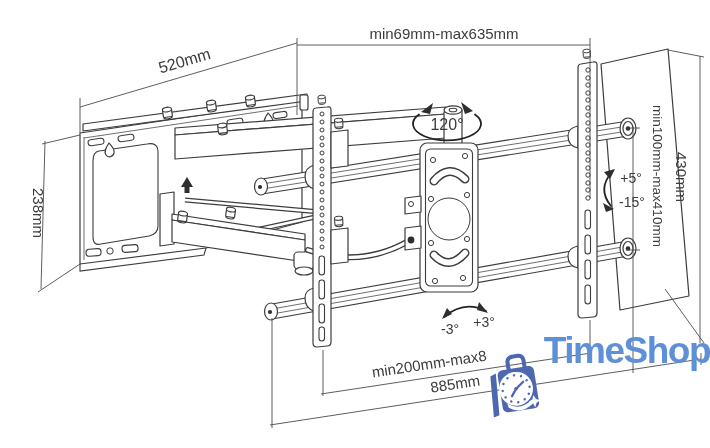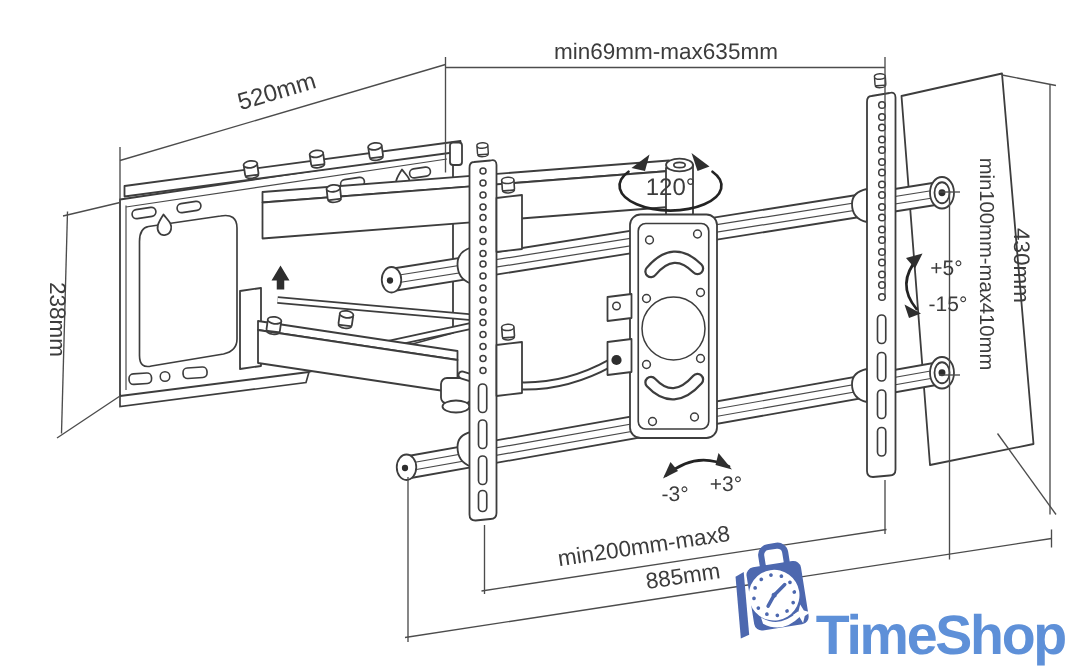--- a/index.html
+++ b/index.html
@@ -8,21 +8,21 @@
   .stage{position:absolute;left:0;top:0;width:710px;height:448px;}
   svg text{font-family:"Liberation Sans", sans-serif;fill:#3c3c3c;}
   .part{fill:#ffffff;stroke:#3d3d3d;stroke-width:1.2;stroke-linejoin:round;}
   .ln{fill:none;stroke:#3d3d3d;stroke-width:1.1;}
   .thin{fill:none;stroke:#4a4a4a;stroke-width:0.8;}
   .dimln{fill:none;stroke:#4c4c4c;stroke-width:0.9;}
   .hole{fill:#ffffff;stroke:#3d3d3d;stroke-width:1;}
   .dark{fill:#2e2e2e;stroke:none;}
   .arcarrow{fill:none;stroke:#232323;stroke-width:1.8;stroke-linecap:round;}
   .watermark{position:absolute;left:487px;top:338px;width:223px;height:104px;
-             display:flex;align-items:flex-end;pointer-events:none;}
+             display:flex;align-items:flex-start;pointer-events:none;}
   .wm-text{font-weight:700;font-size:37px;letter-spacing:-1.5px;line-height:1;
            margin-left:1px;margin-top:-6px;}
 </style>
 </head>
 <body>
 
 <div class="stage">
 <svg width="710" height="448" viewBox="0 0 710 448">
   <defs>
     <g id="bolt">

